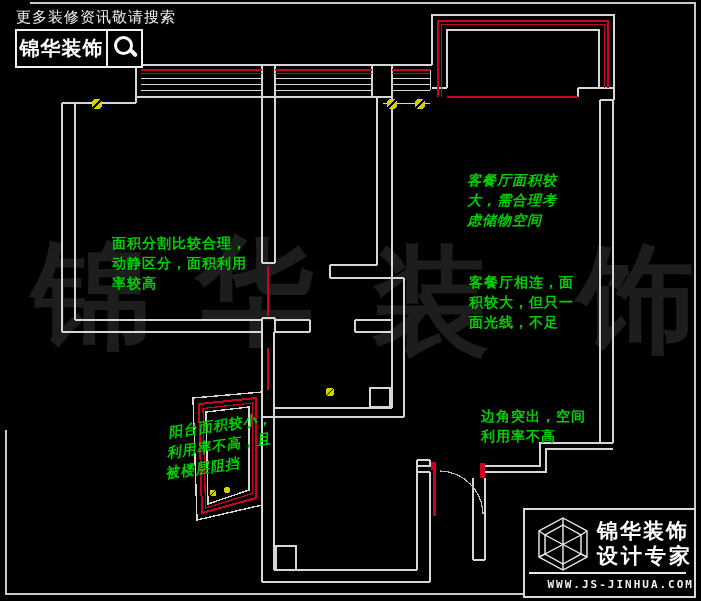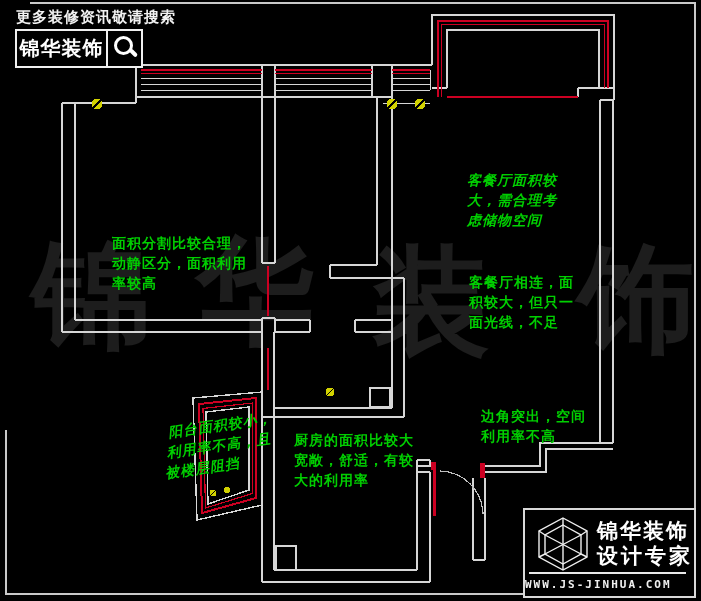--- a/index.html
+++ b/index.html
@@ -2,21 +2,21 @@
 <html><head>
 <meta charset="utf-8">
 <style>
   html,body{margin:0;padding:0;background:#000;}
   #root{position:relative;width:701px;height:601px;background:#000;overflow:hidden;
         font-family:"Liberation Sans",sans-serif;}
   
   .wm{position:absolute;color:#1d1d1d;font-family:"DejaVu Serif","Liberation Serif",serif;
       font-weight:700;font-size:118px;line-height:1;user-select:none;}
   
-  .tagline{position:absolute;left:16px;top:8px;color:#f2f2f2;font-weight:700;
+  .tagline{position:absolute;left:16px;top:8px;color:#f2f2f2;font-weight:400;
            font-size:15px;letter-spacing:1px;white-space:nowrap;}
   .brandbox{position:absolute;left:15px;top:29px;width:124px;height:35px;
             border:2px solid #f0f0f0;display:flex;align-items:stretch;background:#000;}
   .brandtext{flex:1;color:#fff;font-weight:700;font-size:20px;line-height:35px;
              text-align:center;letter-spacing:1px;white-space:nowrap;}
   .vdiv{width:2px;background:#f0f0f0;}
   .iconcell{width:33px;position:relative;}
   .mag-circle{position:absolute;left:6px;top:5px;width:13px;height:13px;border:3px solid #fff;
               border-radius:50%;}
   .mag-handle{position:absolute;left:21px;top:20px;width:9px;height:4px;background:#fff;
@@ -27,21 +27,21 @@
   .note-balcony{transform:rotate(-8deg) skewX(-12deg);transform-origin:left top;width:140px;}
   
   .logobox{position:absolute;left:523px;top:508px;width:169px;height:86px;
            border:2px solid #d9d9d9;background:#000;}
   .logo-cube{position:absolute;left:9px;top:6px;}
   .logo-line1{position:absolute;left:72px;top:7px;color:#fff;font-weight:700;font-size:21px;
               letter-spacing:2px;white-space:nowrap;}
   .logo-line2{position:absolute;left:72px;top:32px;color:#fff;font-weight:700;font-size:21px;
               letter-spacing:3px;white-space:nowrap;text-align:right;}
   .logo-rule{position:absolute;left:4px;top:62px;width:157px;height:2px;background:#e8e8e8;}
-  .logo-site{position:absolute;left:0;top:68px;width:100%;text-align:left;color:#f0f0f0;
+  .logo-site{position:absolute;left:0;top:68px;width:100%;text-align:right;color:#f0f0f0;
              font-weight:700;font-size:11px;letter-spacing:2px;white-space:nowrap;
              font-family:"DejaVu Sans Mono","Liberation Mono",monospace;}
   svg{position:absolute;left:0;top:0;}
 </style>
 </head>
 <body>
 
 <div id="root">
 
   <div class="wm" style="left:32px;top:236px;">锦</div>
@@ -186,23 +186,20 @@
 动静区分，面积利用
 率较高</div>
   <div class="note" style="left:467px;top:170px;font-style:italic;">客餐厅面积较
 大，需合理考
 虑储物空间</div>
   <div class="note" style="left:469px;top:272px;">客餐厅相连，面
 积较大，但只一
 面光线，不足</div>
   <div class="note" style="left:468px;top:406px;margin-left:13px;">边角突出，空间
 利用率不高</div>
-  <div class="note" style="left:294px;top:430px;">厨房的面积比较大
-宽敞，舒适，有较
-大的利用率</div>
   <div class="note note-balcony" style="left:170px;top:422px;">阳台面积较小，
 利用率不高，且
 被楼层阻挡</div>
 
   <div class="tagline">更多装修资讯敬请搜索</div>
   <div class="brandbox">
     <div class="brandtext">锦华装饰</div>
     <div class="vdiv"></div>
     <div class="iconcell">
       <span class="mag-circle"></span>

